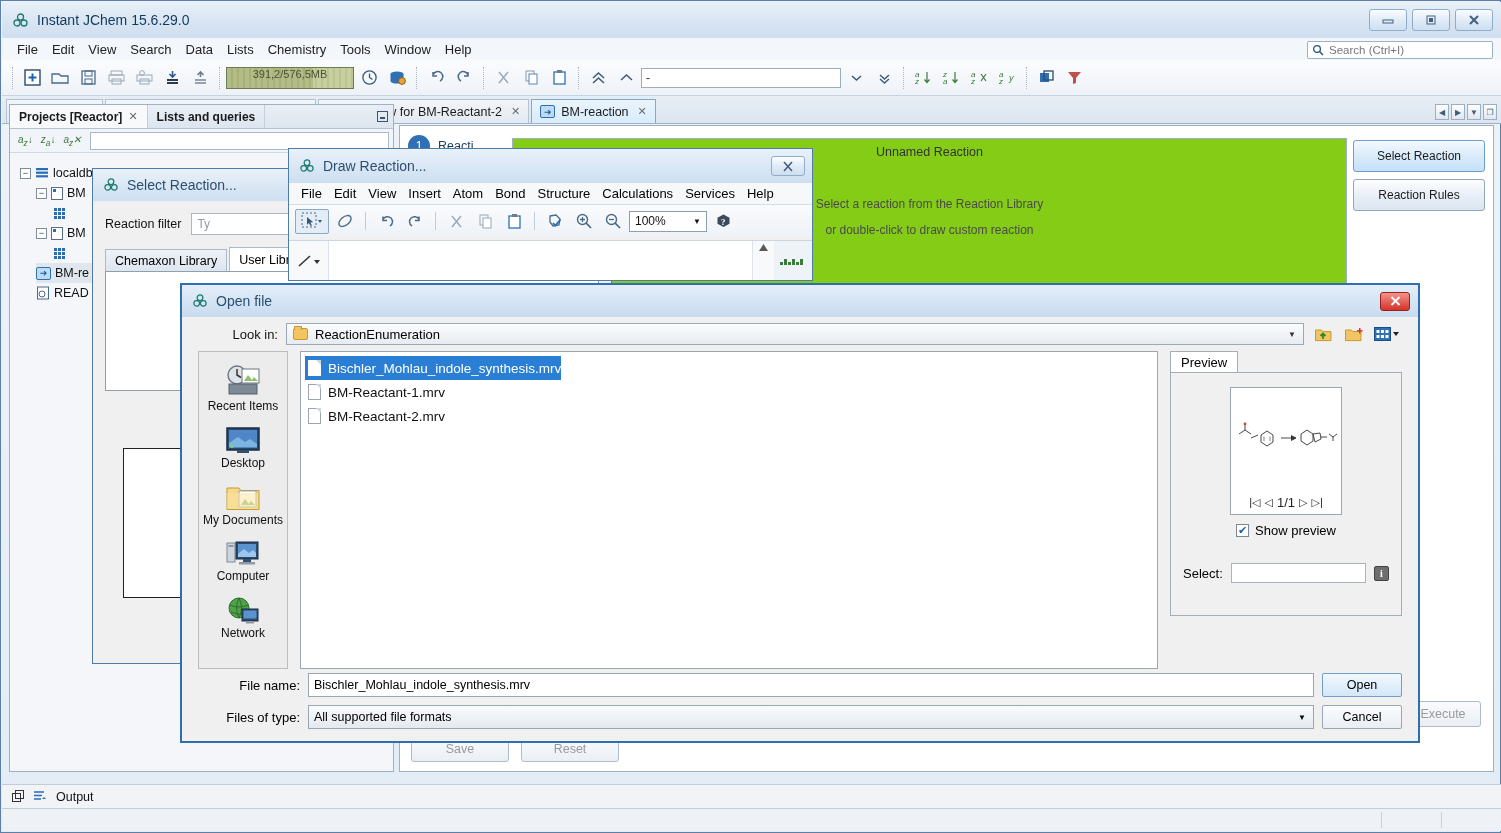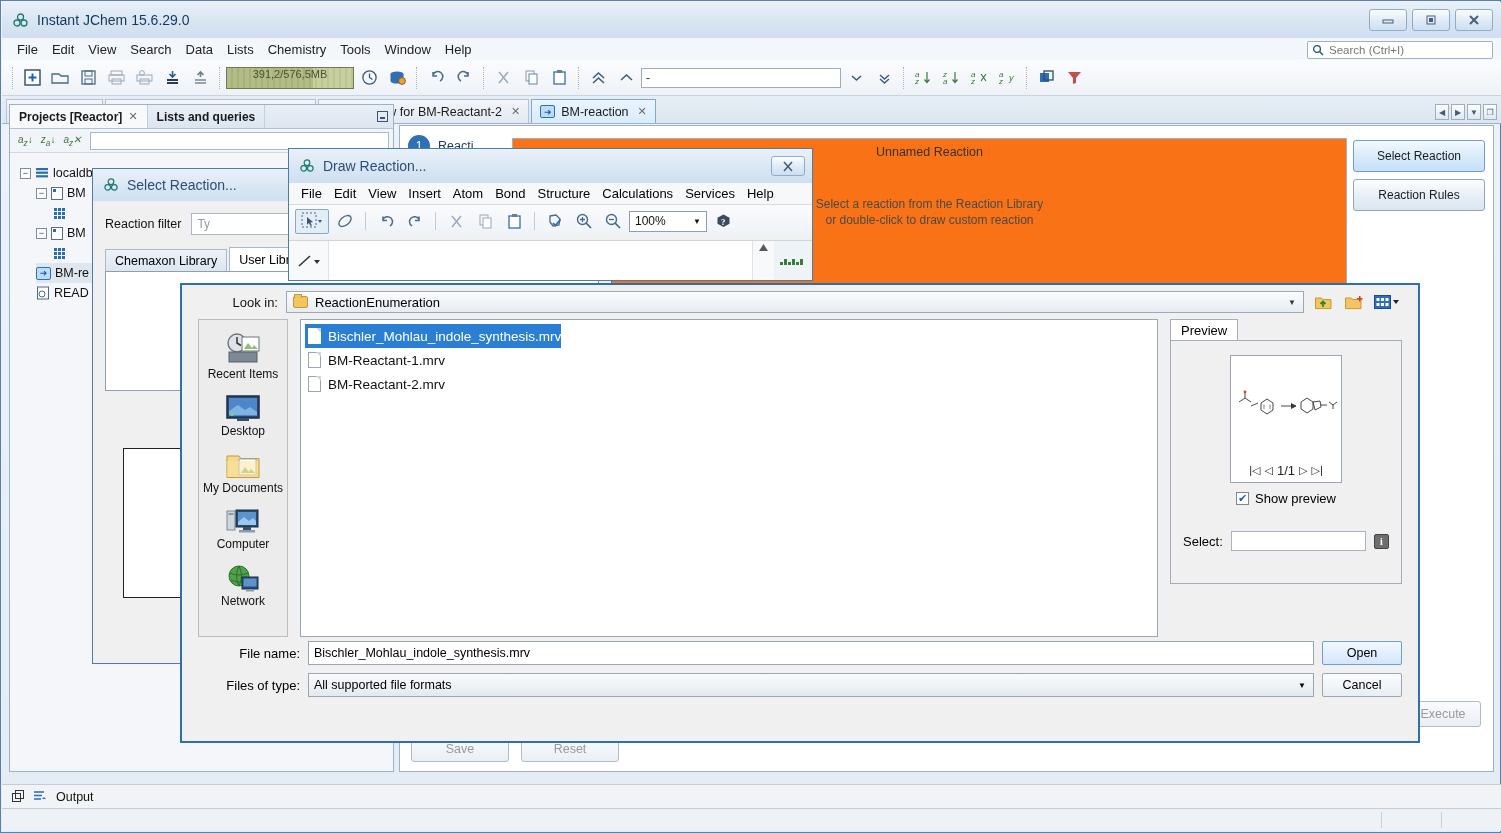--- a/index.html
+++ b/index.html
@@ -129,21 +129,21 @@
   
   .rcontent {
     position:absolute; left:398px; top:124px; width:1095px; height:647px;
     background:#fff; border:1px solid #9fb1c4;
   }
   .react-header { position:absolute; left:0;top:0; width:100%; height:40px;
      display:flex; align-items:center; padding-left:8px; gap:8px; }
   .blue-circ { width:22px;height:22px;border-radius:50%;background:#2f6fb5;
     display:flex;align-items:center;justify-content:center;color:#fff;font-size:12px; }
   .canvas-box { position:absolute; left:112px; top:12px; width:835px; height:148px;
-    border:1px solid #9fb1c4; background:#f97316; }
+    border:1px solid #9fb1c4; background:#84cc16; }
   .unnamed { text-align:center; font-size:12.5px; color:#333; margin-top:6px; }
   .hint { font-size:12px; color:#4a4a4a; text-align:center; }
   .right-btns { position:absolute; right:8px; top:14px; width:132px; }
   .jbtn {
     width:100%; height:32px; margin-bottom:7px; font-size:12px; color:#1b1b1b;
     border:1px solid #8fa6bb; border-radius:3px;
     background: linear-gradient(#fdfeff,#e7eef6 55%,#dbe6f1);
     display:flex;align-items:center;justify-content:center;
   }
   .jbtn.primary { background: linear-gradient(#f3f9ff,#d7eafa 55%,#c6e0f7); border-color:#6e9ec9; }
@@ -634,21 +634,21 @@
     </div>
 
     <div class="rcontent">
       <div class="react-header">
         <span class="blue-circ">1</span>
         <span style="color:#1b3a5c;font-size:12.5px">Reacti</span>
       </div>
       <div class="canvas-box">
         <div class="unnamed">Unnamed Reaction</div>
         <div class="hint" style="margin-top:38px">Select a reaction from the Reaction Library</div>
-        <div class="hint" style="margin-top:2px">or double-click to draw custom reaction</div>
+        <div class="hint" style="margin-top:12px">or double-click to draw custom reaction</div>
       </div>
       <div class="right-btns">
         <div class="jbtn primary">Select Reaction</div>
         <div class="jbtn">Reaction Rules</div>
       </div>
     </div>
 
     <div class="bottom-btns">
       <div class="bb">Save</div>
       <div class="bb">Reset</div>
@@ -843,20 +843,37 @@
             <rect x="16" y="8" width="3" height="3"></rect>
               <rect x="20" y="5" width="3" height="3"></rect>
               <rect x="20" y="8" width="3" height="3"></rect>
           </g>
         </svg>
       </div>
     </div>
   </div>
 
   <div class="dlg" id="openFile">
+    <div class="dlg-title">
+      <span>
+        <svg width="16" height="16" viewBox="0 0 17 17">
+            <g fill="none" stroke="#1d7a6e" stroke-width="1.3">
+              <circle cx="8.5" cy="5" r="3"></circle>
+              <circle cx="5" cy="11" r="3"></circle>
+              <circle cx="12" cy="11" r="3"></circle>
+            </g>
+          </svg>
+      </span>
+      <span>Open file</span>
+      <div class="red-close">
+        <svg width="11" height="10">
+            <path d="M1.5 1 L9.5 9 M9.5 1 L1.5 9" stroke="#fff" stroke-width="1.8" fill="none"></path>
+          </svg>
+      </div>
+    </div>
 
     <div class="of-row">
       <span class="of-label" style="width:80px">Look in:</span>
       <div class="lookin-combo">
         <span class="folder-ic"></span>
         <span>ReactionEnumeration</span>
         <span class="car">▼</span>
       </div>
       <div class="of-icobtn">
         <svg width="19" height="17">

